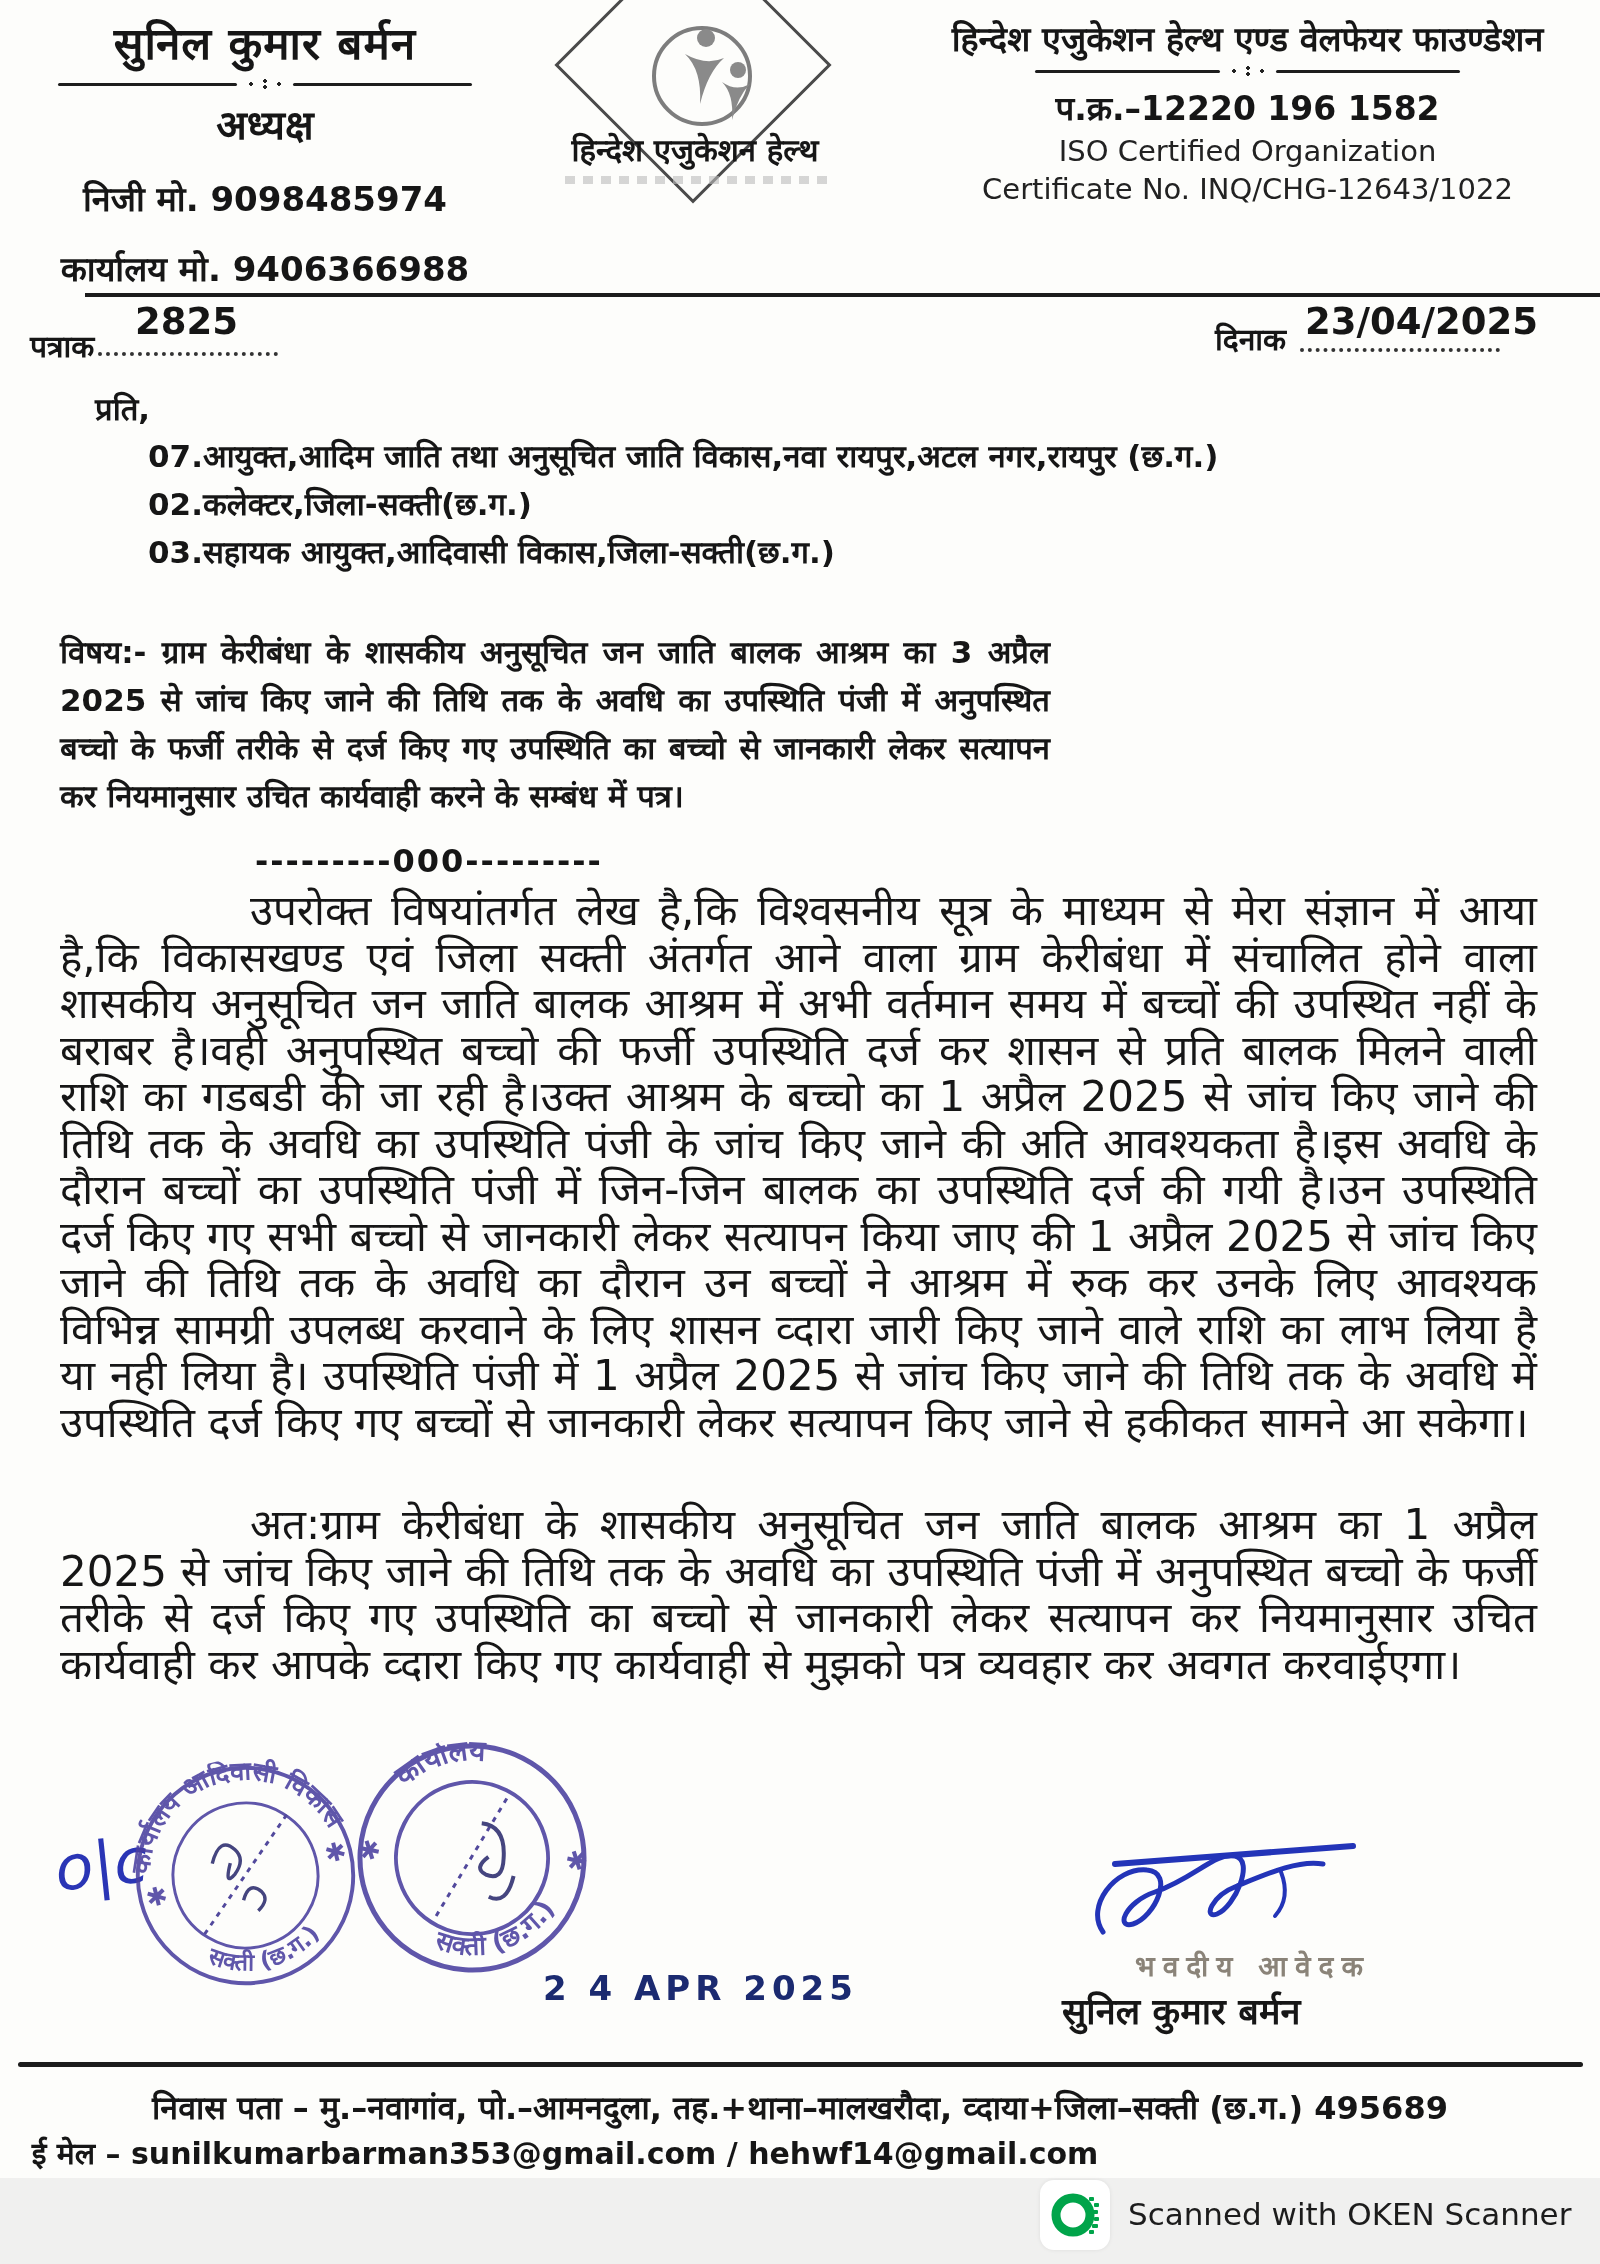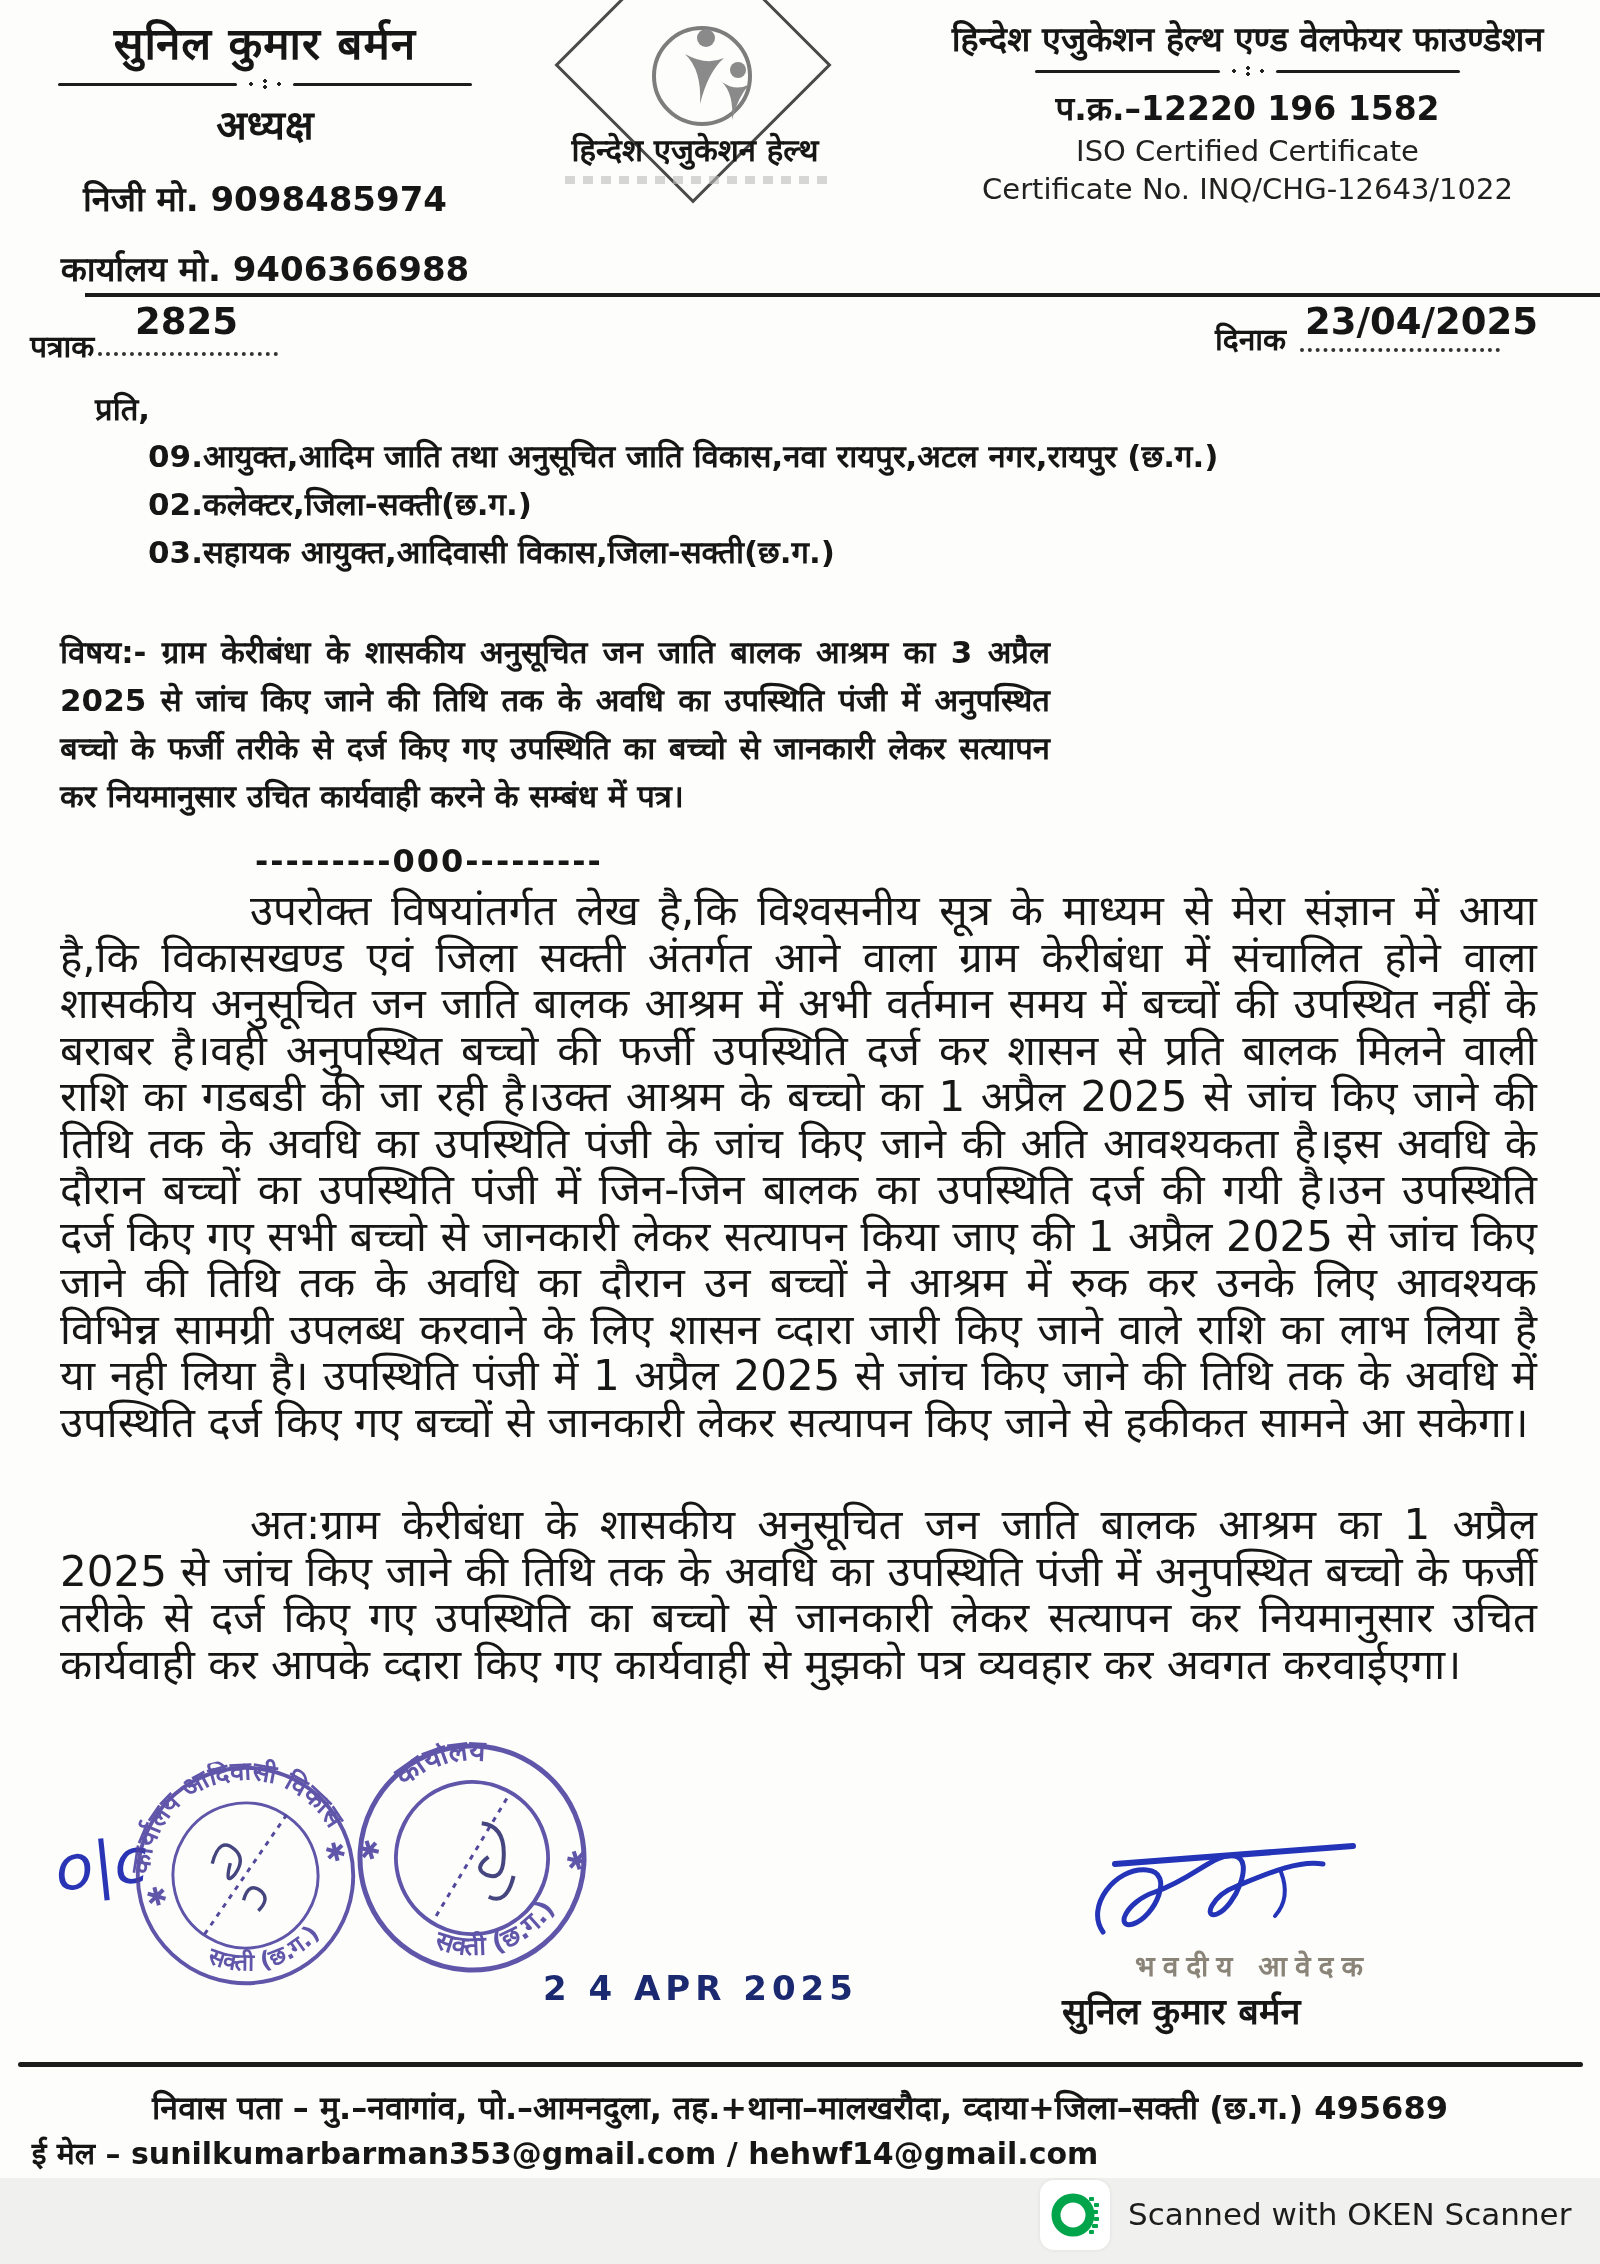--- a/index.html
+++ b/index.html
@@ -73,36 +73,36 @@
   <div class="abs logo-sub" style="left:565px;top:176px;width:265px;"></div>
 
   <div class="abs center" style="left:915px;top:15px;width:665px;">
     <div class="org-name dev">हिन्देश एजुकेशन हेल्थ एण्ड वेलफेयर फाउण्डेशन</div>
     <div class="orn" style="margin:4px 120px;">
       <span class="ln"></span>
       <span class="dots"></span>
       <span class="ln"></span>
     </div>
     <div class="org-reg dev">प.क्र.–12220 196 1582</div>
-    <div class="org-iso">ISO Certified Certificate</div>
+    <div class="org-iso">ISO Certified Organization</div>
     <div class="org-iso">Certificate No. INQ/CHG-12643/1022</div>
   </div>
 
   <div class="abs rule" style="left:85px;top:293px;width:1515px;height:4px;"></div>
 
   <div class="abs meta-label dev" style="left:30px;top:325px;">पत्राक</div>
   <div class="abs meta-val" style="left:135px;top:300px;">2825</div>
   <div class="abs dotted" style="left:98px;top:322px;width:180px;height:30px;"></div>
 
   <div class="abs meta-label dev" style="left:1215px;top:318px;">दिनाक</div>
   <div class="abs meta-val" style="left:1305px;top:300px;">23/04/2025</div>
   <div class="abs dotted" style="left:1300px;top:318px;width:200px;height:30px;"></div>
 
   <div class="abs addr-line" style="left:95px;top:385px;">प्रति,</div>
-  <div class="abs addr-line" style="left:148px;top:432px;">09.आयुक्त,आदिम जाति तथा अनुसूचित जाति विकास,नवा रायपुर,अटल नगर,रायपुर (छ.ग.)</div>
+  <div class="abs addr-line" style="left:148px;top:432px;">07.आयुक्त,आदिम जाति तथा अनुसूचित जाति विकास,नवा रायपुर,अटल नगर,रायपुर (छ.ग.)</div>
   <div class="abs addr-line" style="left:148px;top:480px;">02.कलेक्टर,जिला-सक्ती(छ.ग.)</div>
   <div class="abs addr-line" style="left:148px;top:528px;">03.सहायक आयुक्त,आदिवासी विकास,जिला-सक्ती(छ.ग.)</div>
 
   <div class="abs subject" style="left:60px;top:628px;width:990px;">विषय:- ग्राम केरीबंधा के शासकीय अनुसूचित जन जाति बालक आश्रम का 3 अप्रैल 2025 से जांच किए जाने की तिथि तक के अवधि का उपस्थिति पंजी में अनुपस्थित बच्चो के फर्जी तरीके से दर्ज किए गए उपस्थिति का बच्चो से जानकारी लेकर सत्यापन कर नियमानुसार उचित कार्यवाही करने के सम्बंध में पत्र।</div>
 
   <div class="abs divider000" style="left:255px;top:842px;">---------000---------</div>
 
   <div class="abs body-par" style="left:60px;top:888px;width:1477px;">उपरोक्त विषयांतर्गत लेख है,कि विश्वसनीय सूत्र के माध्यम से मेरा संज्ञान में आया है,कि विकासखण्ड एवं जिला सक्ती अंतर्गत आने वाला ग्राम केरीबंधा में संचालित होने वाला शासकीय अनुसूचित जन जाति बालक आश्रम में अभी वर्तमान समय में बच्चों की उपस्थित नहीं के बराबर है।वही अनुपस्थित बच्चो की फर्जी उपस्थिति दर्ज कर शासन से प्रति बालक मिलने वाली राशि का गडबडी की जा रही है।उक्त आश्रम के बच्चो का 1 अप्रैल 2025 से जांच किए जाने की तिथि तक के अवधि का उपस्थिति पंजी के जांच किए जाने की अति आवश्यकता है।इस अवधि के दौरान बच्चों का उपस्थिति पंजी में जिन-जिन बालक का उपस्थिति दर्ज की गयी है।उन उपस्थिति दर्ज किए गए सभी बच्चो से जानकारी लेकर सत्यापन किया जाए की 1 अप्रैल 2025 से जांच किए जाने की तिथि तक के अवधि का दौरान उन बच्चों ने आश्रम में रुक कर उनके लिए आवश्यक विभिन्न सामग्री उपलब्ध करवाने के लिए शासन व्दारा जारी किए जाने वाले राशि का लाभ लिया है या नही लिया है। उपस्थिति पंजी में 1 अप्रैल 2025 से जांच किए जाने की तिथि तक के अवधि में उपस्थिति दर्ज किए गए बच्चों से जानकारी लेकर सत्यापन किए जाने से हकीकत सामने आ सकेगा।</div>
   <div class="abs body-par" style="left:60px;top:1502px;width:1477px;">अत:ग्राम केरीबंधा के शासकीय अनुसूचित जन जाति बालक आश्रम का 1 अप्रैल 2025 से जांच किए जाने की तिथि तक के अवधि का उपस्थिति पंजी में अनुपस्थित बच्चो के फर्जी तरीके से दर्ज किए गए उपस्थिति का बच्चो से जानकारी लेकर सत्यापन कर नियमानुसार उचित कार्यवाही कर आपके व्दारा किए गए कार्यवाही से मुझको पत्र व्यवहार कर अवगत करवाईएगा।</div>
 

